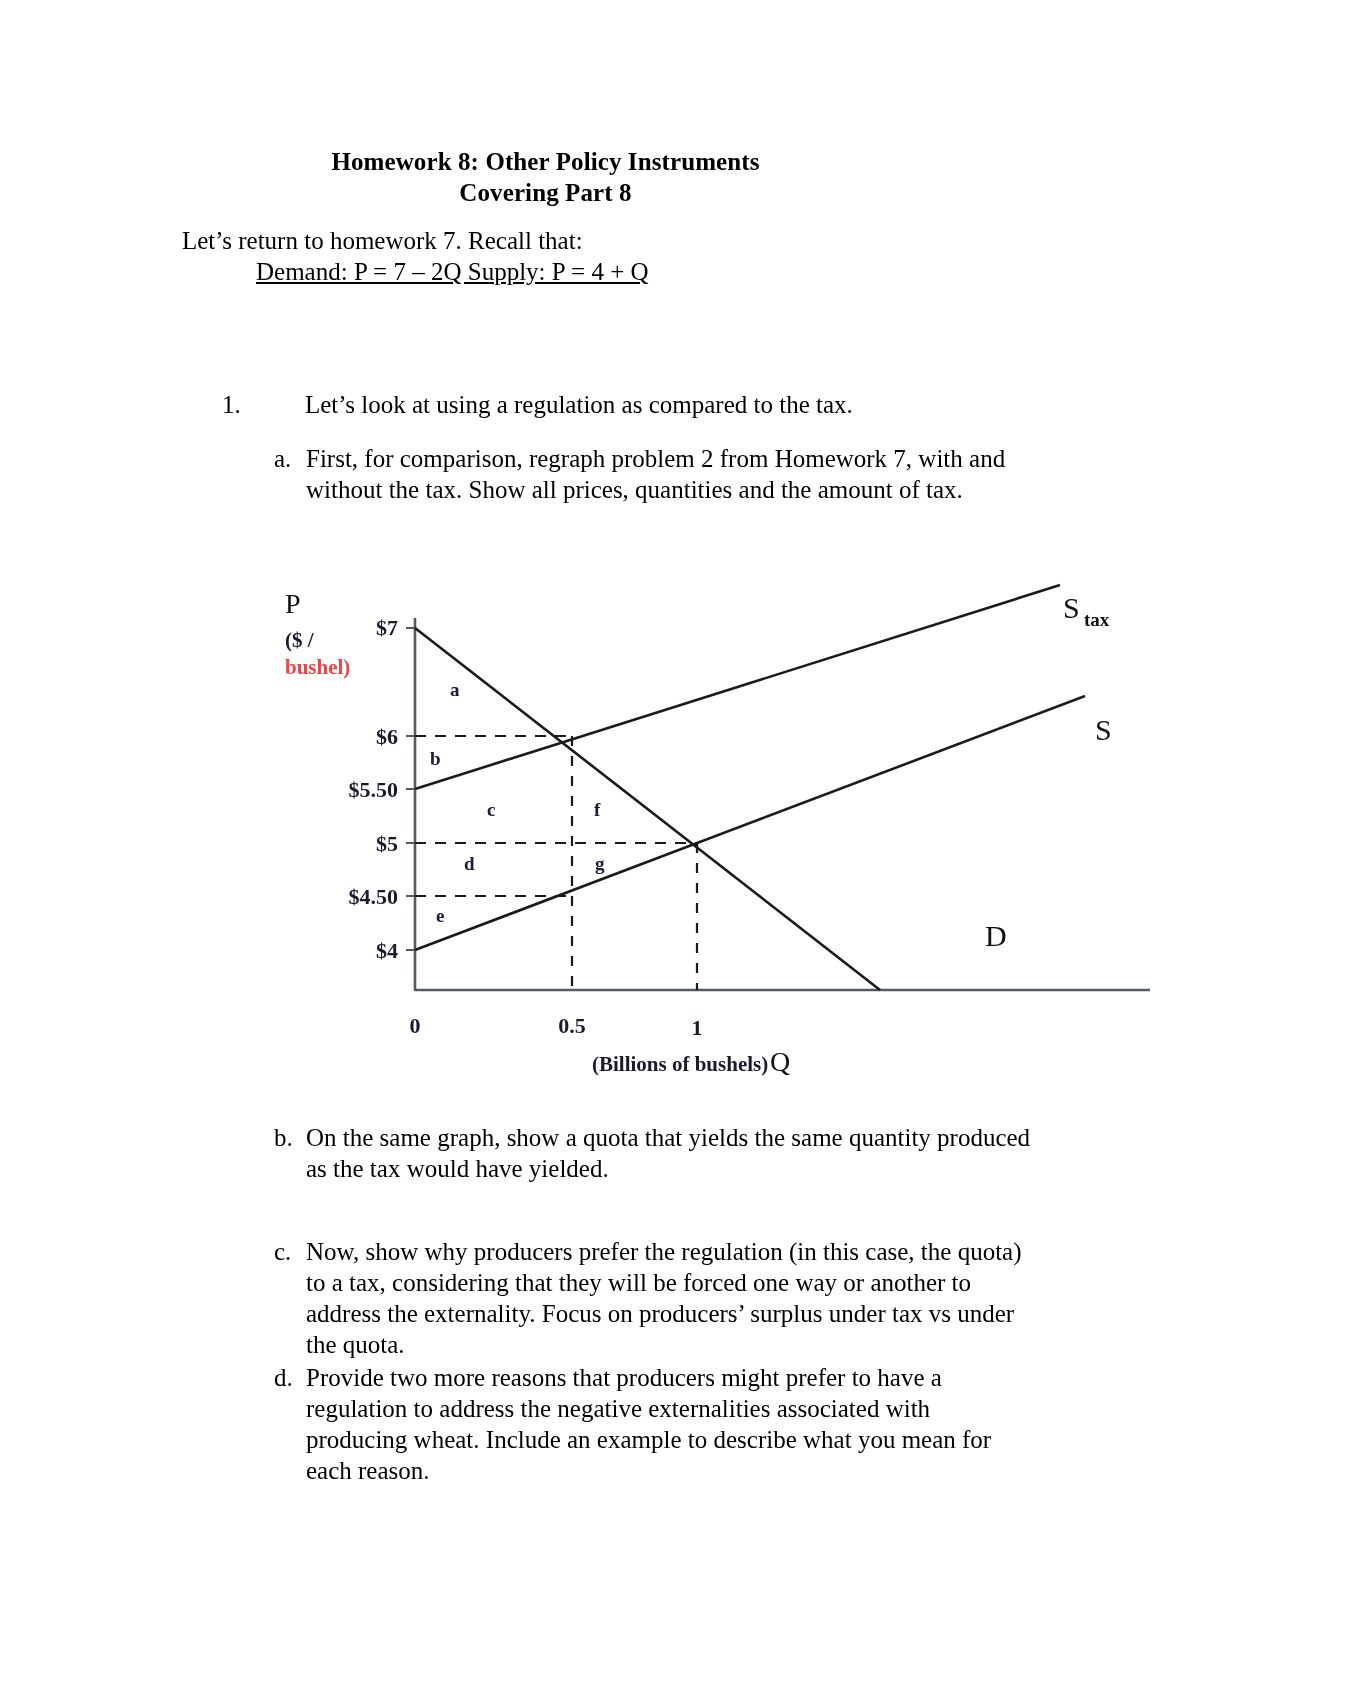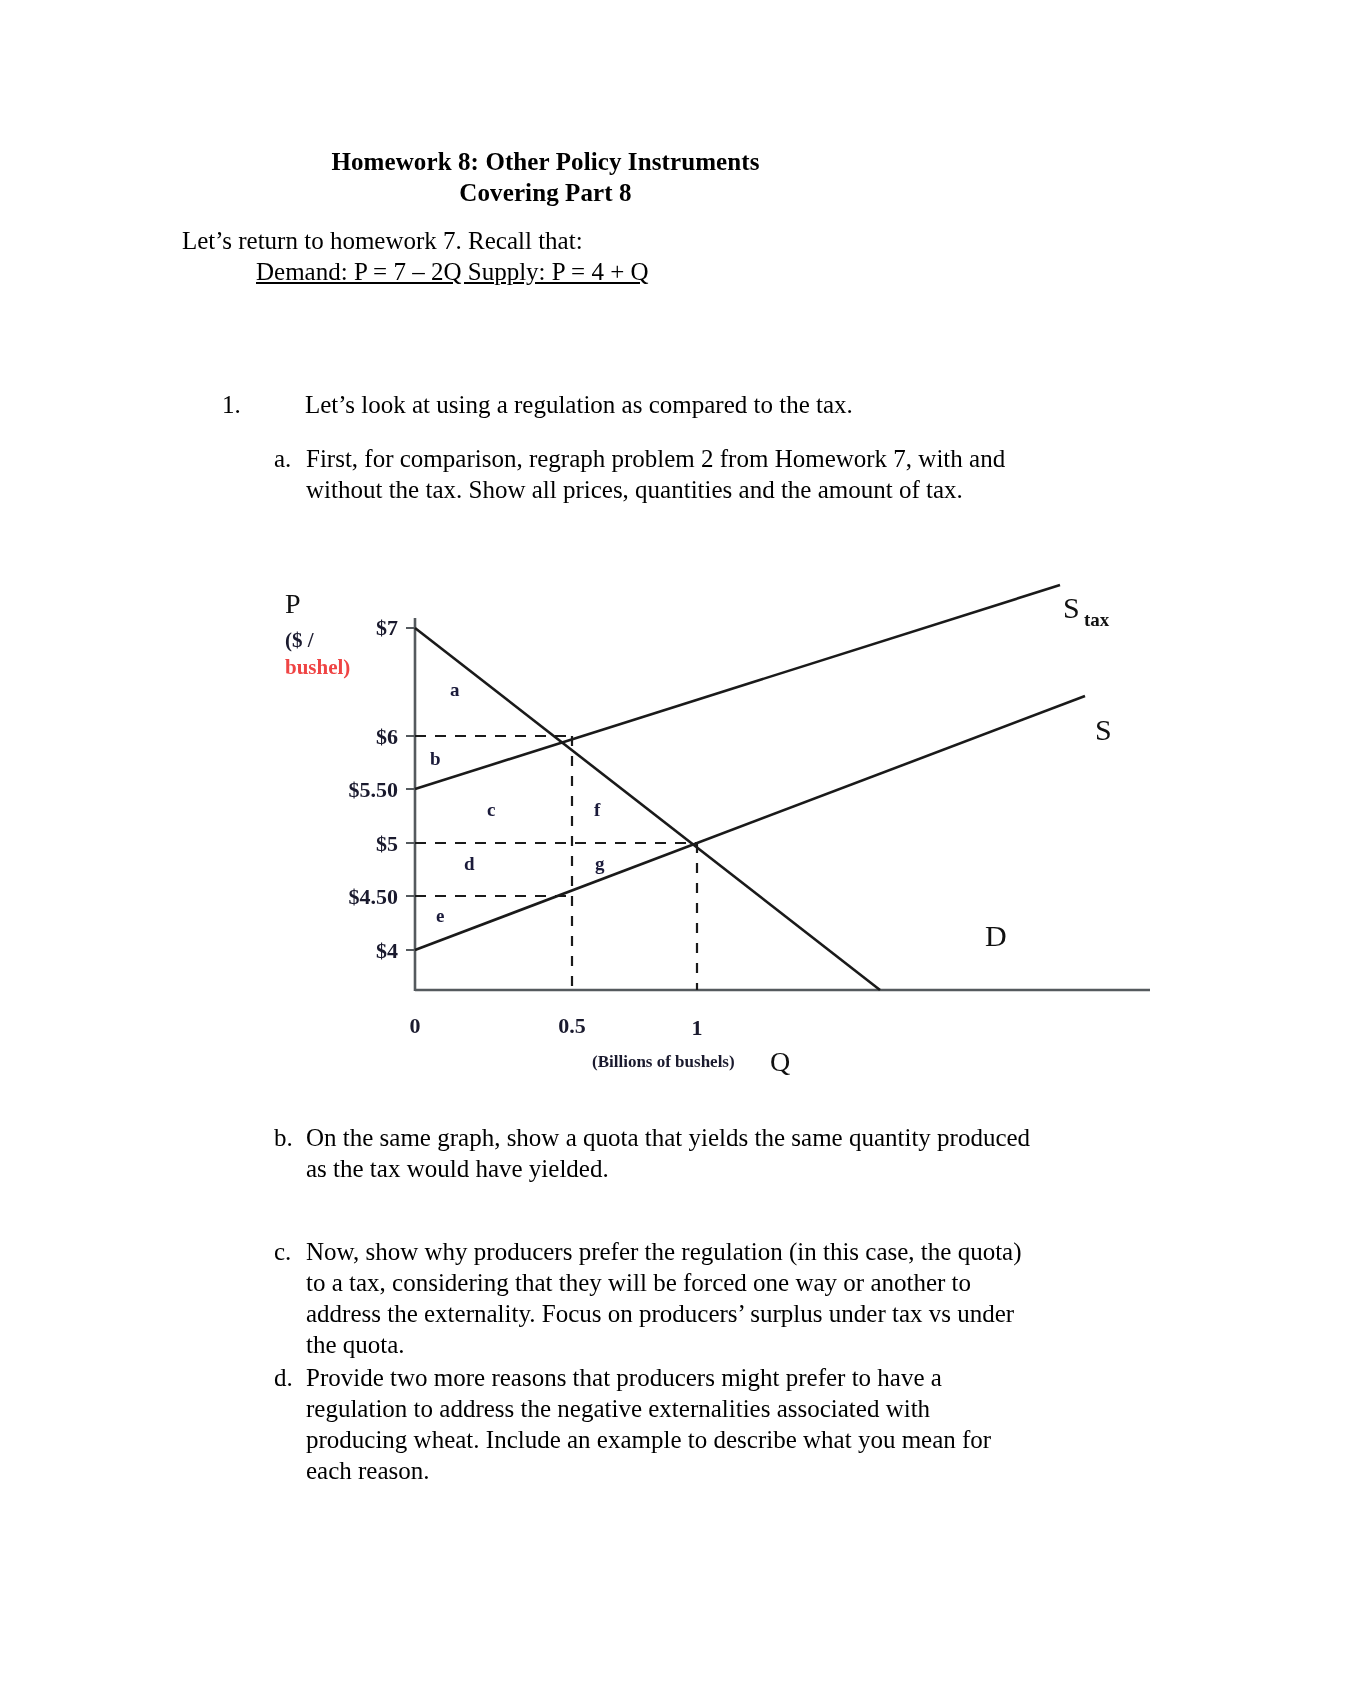--- a/index.html
+++ b/index.html
@@ -176,21 +176,21 @@
       <text class="curve-label" x="1095" y="180">S</text>
       <text class="curve-label" x="985" y="386">D</text>
     </svg>
 
     <div style="position:absolute; left:285px; top:30px; width:120px; line-height:27px;">
       <div style="font-size:28px; font-family:'Liberation Serif',serif; color:#111;">P</div>
       <div style="font-size:21px; font-weight:bold; font-family:'Liberation Serif',serif; color:#1a1a2e; margin-top:10px;">($ /</div>
       <div style="font-size:21px; font-weight:bold; font-family:'Liberation Serif',serif; color:#ef4444;">bushel)</div>
     </div>
 
-    <div style="position:absolute; left:592px; top:492px; font-size:17px; font-weight:bold; font-family:'Liberation Serif',serif; color:#1a1a2e;">(Billions of bushels)</div>
+    <div style="position:absolute; left:592px; top:492px; font-size:21px; font-weight:bold; font-family:'Liberation Serif',serif; color:#1a1a2e;">(Billions of bushels)</div>
     <div style="position:absolute; left:770px; top:486px; font-size:28px; font-family:'Liberation Serif',serif; color:#111;">Q</div>
   </div>
 
   <div class="sub p-b">
     <span class="marker">b.</span>
     <span class="txt">On the same graph, show a quota that yields the same quantity produced as the tax would have yielded.</span>
   </div>
 
   <div class="sub p-c">
     <span class="marker">c.</span>

